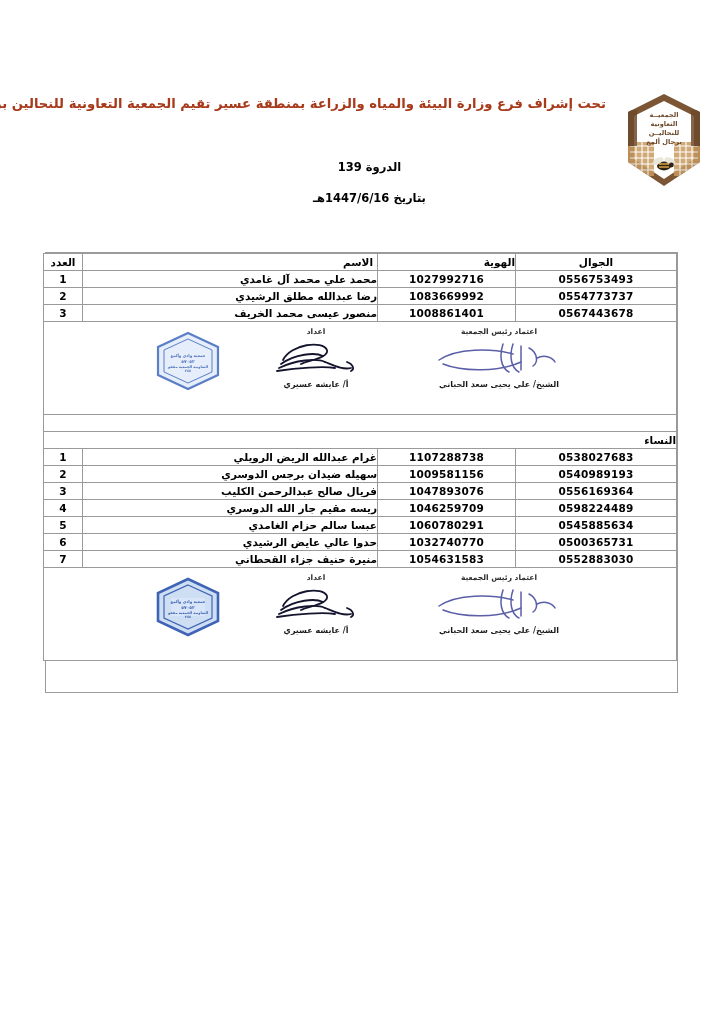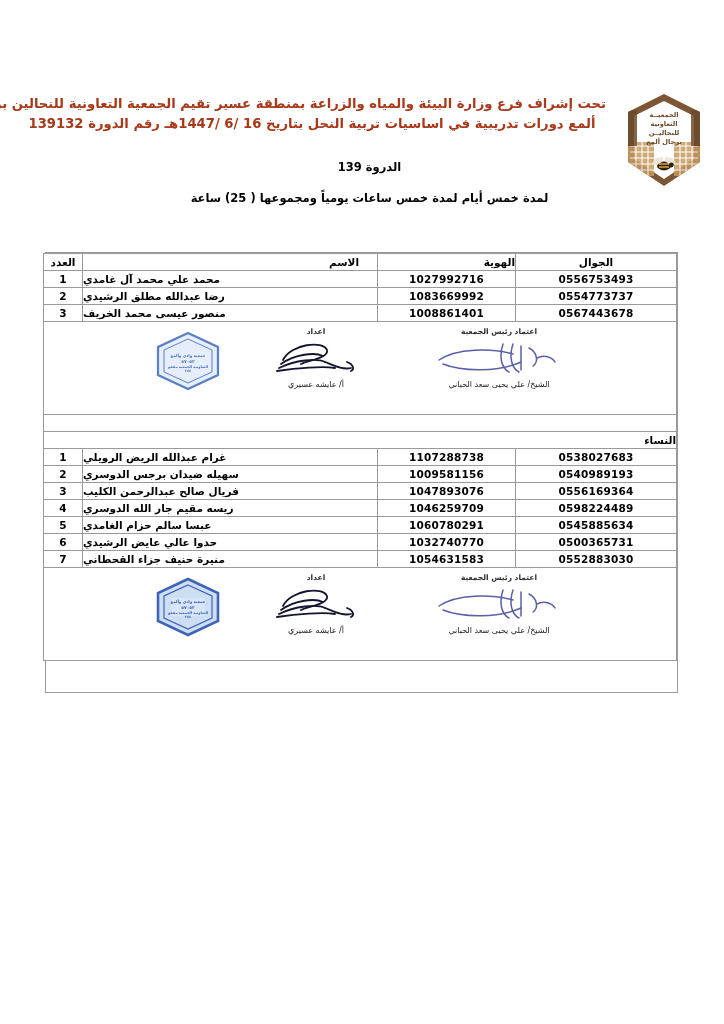--- a/index.html
+++ b/index.html
@@ -110,34 +110,34 @@
     font-size: 10.5px;
     font-weight: bold;
     vertical-align: middle;
     background: #fff;
   }
   .hdr-row th {
     background: #c7d0dc;
     height: 17px;
   }
   .hdr-row th.h-num   { }
-  .hdr-row th.h-name  { text-align: right; padding-right: 18px; }
+  .hdr-row th.h-name  { text-align: right; padding-right: 4px; }
   .hdr-row th.h-id    { text-align: right; }
   .hdr-row th.h-phone { text-align: center; }
 
   .group-row td {
     background: #c7d0dc;
     text-align: right;
     padding-right: 5px;
     height: 15px;
     font-size: 10.5px;
   }
 
   td.cell-num   { text-align: center; font-size: 11px; }
-  td.cell-name  { text-align: left; padding-right: 6px; font-size: 11px; }
+  td.cell-name  { text-align: right; padding-right: 6px; font-size: 11px; }
   td.cell-id    { text-align: center; font-size: 11.5px; letter-spacing: .2px; }
   td.cell-phone { text-align: center; font-size: 11.5px; letter-spacing: .2px; }
 
   
   td.sig-cell {
     height: 92px;
     padding: 0;
     vertical-align: top;
     background: #fff;
   }
@@ -164,21 +164,21 @@
   }
   .sig-mark {
     height: 42px;
     display: flex;
     align-items: center;
     justify-content: center;
   }
   .sig-mark svg { display: block; }
   .sig-name {
     font-size: 8px;
-    font-weight: normal;
+    font-weight: bold;
     color: #1a1a1a;
     margin-top: 1px;
   }
 
   .stamp {
     position: absolute;
     top: 8px;
     right: 450px;
     width: 76px;
     height: 62px;
@@ -231,27 +231,26 @@
           <path d="M-5 2 h10 M-5 5 h10" stroke="#d9a33d" stroke-width="1.4"></path>
           <ellipse cx="-6" cy="-1" rx="6" ry="3" fill="#e8e2d4" opacity=".85" transform="rotate(-28 -6 -1)"></ellipse>
           <ellipse cx="6" cy="-1" rx="6" ry="3" fill="#e8e2d4" opacity=".85" transform="rotate(28 6 -1)"></ellipse>
           <circle cx="7.4" cy="3" r="2.4" fill="#2e2115"></circle>
         </g>
       </svg>
     </div>
 
     <div class="title-block">
       <div class="title-line">تحت إشراف فرع وزارة البيئة والمياه والزراعة بمنطقة عسير تقيم الجمعية التعاونية للنحالين برجال</div>
-      <div class="title-line">ألمع دورات تدريبية في اساسيات تربية النحل بتاريخ 16 /6 /1447هـ رقم الدورة 139132</div>
     </div>
   </div>
 
   <div class="subtitles">
     <div class="sub sub-1">الدروة 139</div>
-    <div class="sub sub-3">لمدة خمس أيام  لمدة خمس ساعات يومياً ومجموعها ( 25) ساعة</div>
+    <div class="sub sub-2">بتاريخ 1447/6/16هـ</div>
   </div>
 
   <div class="table-wrap">
     <table class="sheet">
       <colgroup>
         <col class="c-phone">
           <col class="c-id">
           <col class="c-name">
           <col class="c-num">
       </colgroup>

